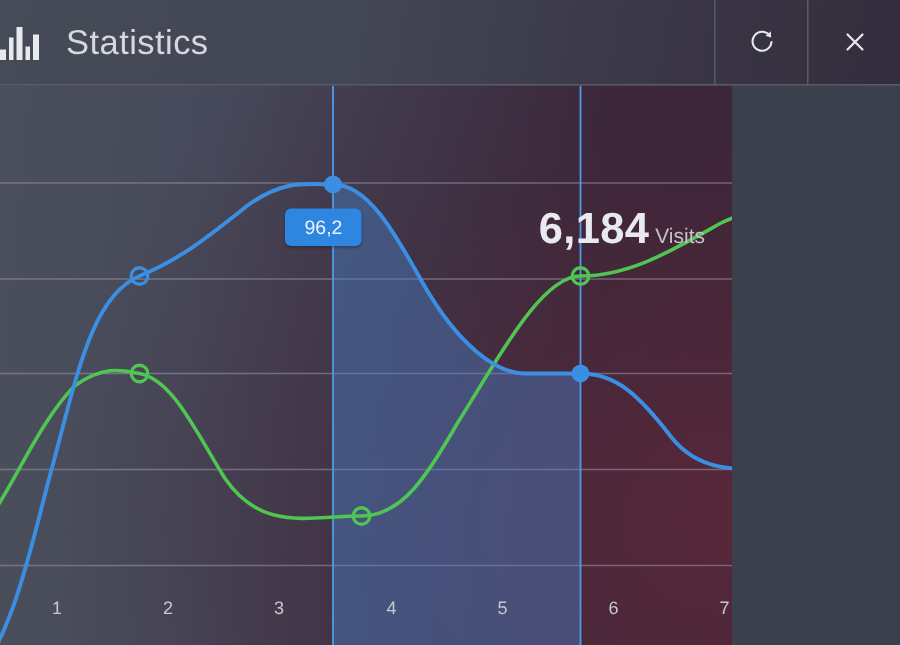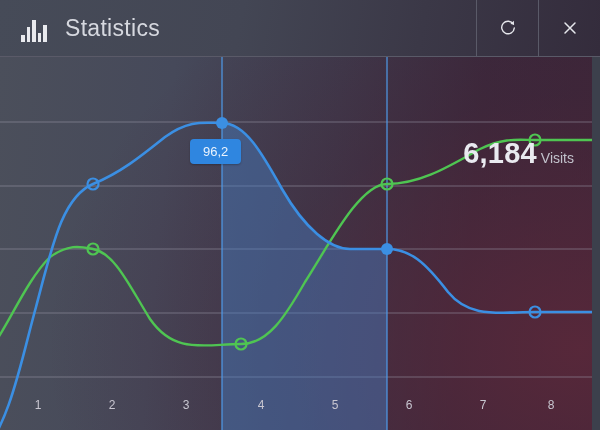--- a/index.html
+++ b/index.html
@@ -16,21 +16,21 @@
 
   
   .header {
     position:absolute; top:0; left:0;
     width:600px; height:57px;
     background:linear-gradient(100deg,#464b58 0%, #434654 40%, #3b3847 70%, #342c3c 100%);
     border-bottom:1px solid #5a5a68;
     display:flex; align-items:center;
     z-index:6;
   }
-  .brand { display:flex; align-items:flex-end; flex:1; padding-left:21px; }
+  .brand { display:flex; align-items:center; flex:1; }
   .bars-icon {
     width:26px; height:24px;
     display:flex; align-items:flex-end; gap:2px;
   }
   .bars-icon i { display:block; width:4px; background:#e9eaee; border-radius:0; }
   .bars-icon i:nth-child(1){ height:7px; }
   .bars-icon i:nth-child(2){ height:15px; }
   .bars-icon i:nth-child(3){ height:22px; }
   .bars-icon i:nth-child(4){ height:9px; }
   .bars-icon i:nth-child(5){ height:17px; }
@@ -44,21 +44,21 @@
     display:flex; align-items:center; justify-content:center;
     border-left:1px solid #5a5a68;
     color:#e6e7ec; font-size:19px;
     cursor:pointer; user-select:none;
   }
   .hdr-btn svg { display:block; }
 
   
   .body {
     position:absolute; top:57px; left:0;
-    width:592px; height:373px;
+    width:488px; height:373px;
     background:
       radial-gradient(120% 150% at 98% 78%, rgba(92,40,58,.85) 0%, rgba(70,35,55,.35) 45%, rgba(0,0,0,0) 75%),
       linear-gradient(95deg, #4b4f5b 0%, #46495a 28%, #3e3a4c 55%, #39293c 78%, #3a2639 100%);
     overflow:hidden;
   }
   .plot { position:absolute; inset:0; }
   .plot svg { display:block; }
 
   .badge {
     position:absolute;

